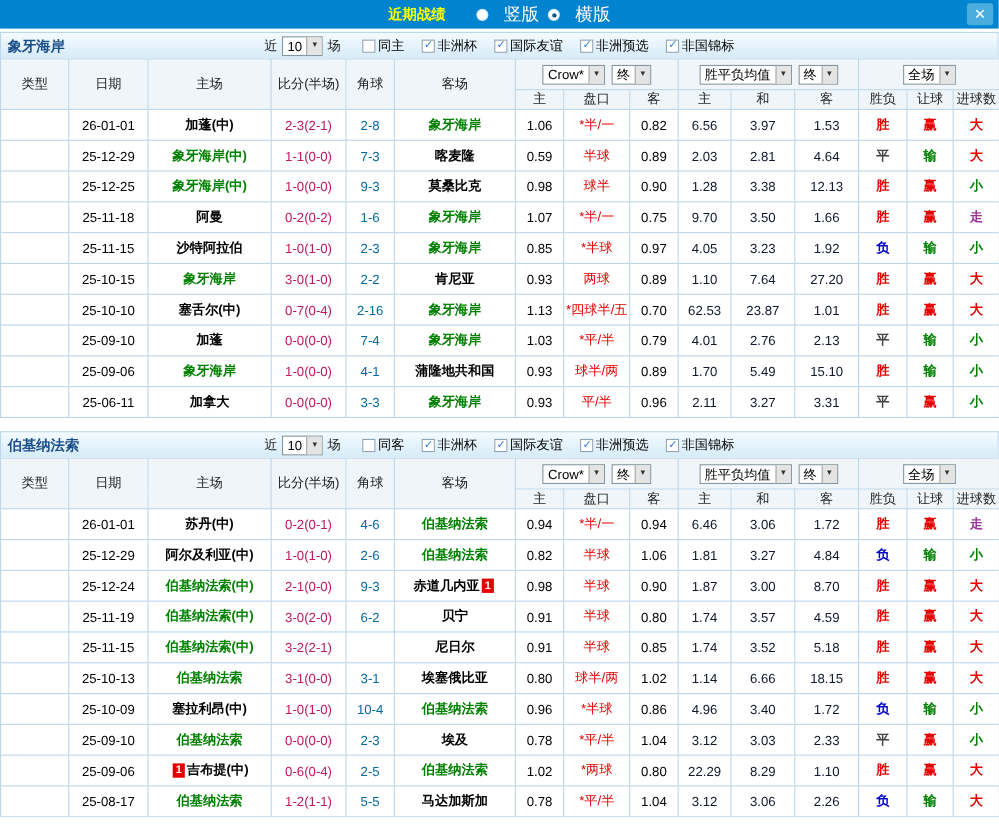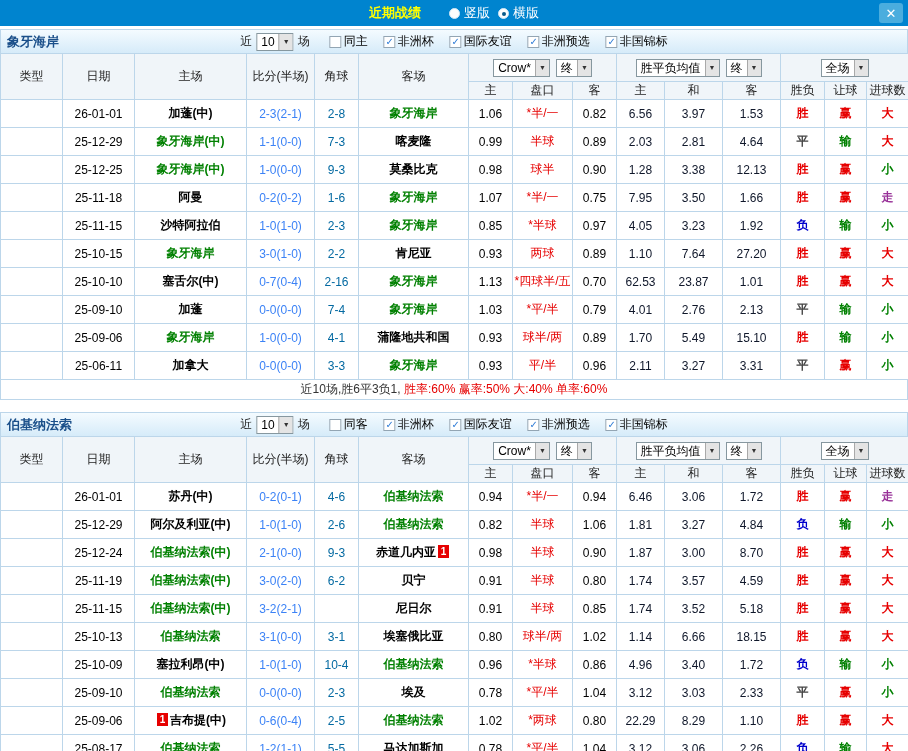--- a/index.html
+++ b/index.html
@@ -2,21 +2,21 @@
 <html><head>
 <meta charset="utf-8">
 <style>
   *{box-sizing:border-box;margin:0;padding:0}
   html,body{background:#fff}
   body{width:908px;font-family:"Liberation Sans","DejaVu Sans",sans-serif;font-size:12px;color:#000}
 
   
   .topbar{height:26px;background:#0084cf;display:flex;align-items:center;justify-content:center;position:relative}
   .topbar-title{color:#ffff00;font-weight:bold;font-size:13px;margin-right:20px}
-  .radio-opt{color:#fff;display:inline-flex;align-items:center;gap:4px;margin-left:8px;cursor:pointer;font-size:13px}
+  .radio-opt{color:#fff;display:inline-flex;align-items:center;gap:14px;margin-left:8px;cursor:pointer;font-size:16px}
   .radio{width:11px;height:11px;border-radius:50%;background:#fdfdfd;border:1px solid #cfe6f5;display:inline-block;position:relative}
   .radio.sel::after{content:'';position:absolute;left:3px;top:3px;width:4px;height:4px;border-radius:50%;background:#0a5a8a}
   .close-btn{position:absolute;right:5px;top:3px;width:24px;height:20px;background:#4aadde;color:#fff;display:flex;align-items:center;justify-content:center;border-radius:3px;cursor:pointer;font-weight:bold;font-size:13px}
 
   
   .section{margin-top:3px}
   .section + .section{margin-top:12px}
   .section-bar{height:24px;background:linear-gradient(180deg,#f4fbff,#d6ebf9);border:1px solid #bcd6ea;border-bottom:none;display:flex;align-items:center;padding:0 6px;position:relative}
   .team-name{color:#1a4f8a;font-weight:bold;font-size:13px}
   .filters{position:absolute;left:50%;transform:translateX(-50%);display:flex;align-items:center;gap:4px;white-space:nowrap}
@@ -40,21 +40,21 @@
   .hdr-dd{display:inline-flex;gap:6px;align-items:flex-end;justify-content:center}
 
   
   td.type{color:#fff}
   td.cup{background:#8a6d3b}
   td.friendly{background:#3c64b1}
   td.qual{background:#4f5d2a}
   td.champ{background:#6e6457}
   td.team{font-weight:bold;color:#000}
   td.team.focus{color:#008000}
-  td.score{color:#3b82f6}
+  td.score{color:#be185d}
   td.corner{color:#0369a1}
   td.odd{color:#000}
   td.hcap{color:#e60000}
   td.eu{color:#0f172a}
   td.res{font-weight:bold}
   td.r-win{color:#e60000}
   td.r-draw{color:#444}
   td.r-lose{color:#0000cc}
   td.g-win{color:#e60000}
   td.g-lose{color:#008000}
@@ -204,21 +204,21 @@
           <td class="res g-win">赢</td>
           <td class="res b-big">大</td>
         </tr>
         <tr>
           <td class="type cup">非洲杯</td>
           <td class="date">25-12-29</td>
           <td class="team focus">象牙海岸(中)</td>
           <td class="score">1-1(0-0)</td>
           <td class="corner">7-3</td>
           <td class="team">喀麦隆</td>
-          <td class="odd">0.99</td>
+          <td class="odd">0.59</td>
           <td class="hcap">半球</td>
           <td class="odd">0.89</td>
           <td class="eu">2.03</td>
           <td class="eu">2.81</td>
           <td class="eu">4.64</td>
           <td class="res r-draw">平</td>
           <td class="res g-lose">输</td>
           <td class="res b-big">大</td>
         </tr>
         <tr>
@@ -241,21 +241,21 @@
         <tr>
           <td class="type friendly">国际友谊</td>
           <td class="date">25-11-18</td>
           <td class="team">阿曼</td>
           <td class="score">0-2(0-2)</td>
           <td class="corner">1-6</td>
           <td class="team focus">象牙海岸</td>
           <td class="odd">1.07</td>
           <td class="hcap">*半/一</td>
           <td class="odd">0.75</td>
-          <td class="eu">7.95</td>
+          <td class="eu">9.70</td>
           <td class="eu">3.50</td>
           <td class="eu">1.66</td>
           <td class="res r-win">胜</td>
           <td class="res g-win">赢</td>
           <td class="res b-push">走</td>
         </tr>
         <tr>
           <td class="type friendly">国际友谊</td>
           <td class="date">25-11-15</td>
           <td class="team">沙特阿拉伯</td>
@@ -352,21 +352,20 @@
           <td class="odd">0.96</td>
           <td class="eu">2.11</td>
           <td class="eu">3.27</td>
           <td class="eu">3.31</td>
           <td class="res r-draw">平</td>
           <td class="res g-win">赢</td>
           <td class="res b-small">小</td>
         </tr>
       </tbody>
   </table>
-  <div class="summary"><span class="sum-plain">近10场,胜6平3负1, </span><span class="sum-red">胜率:60% </span><span class="sum-red">赢率:50% </span><span class="sum-red">大:40% </span><span class="sum-red">单率:60%</span></div>
 </div>
 
 <div class="section">
   <div class="section-bar">
     <span class="team-name">伯基纳法索</span>
     <div class="filters">
       <span class="flabel">近</span>
       <span class="dd">
           <span class="val">10</span>
           <span class="arr">▼</span>

